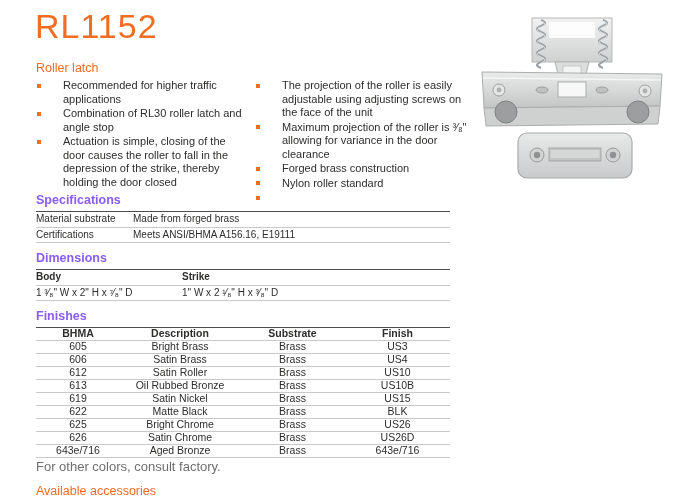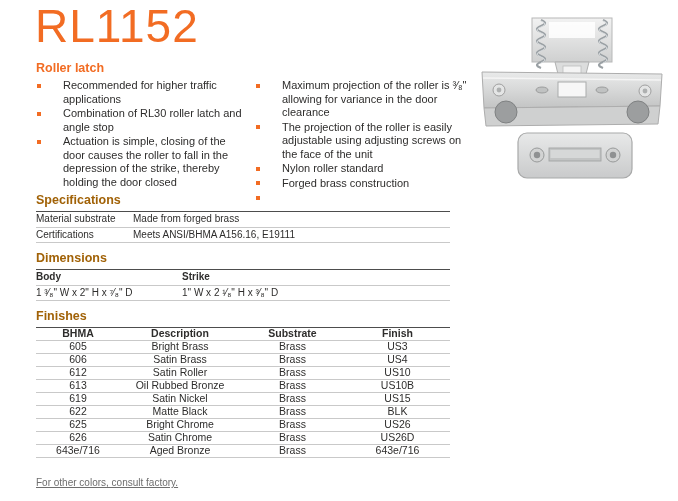--- a/index.html
+++ b/index.html
@@ -7,26 +7,26 @@
     position:relative;
     width:678px;height:501px;
     background:#ffffff;
     font-family:"Liberation Sans","DejaVu Sans",sans-serif;
     color:#2e2d2c;
     overflow:hidden;
   }
   
   #title{
     position:absolute;left:35px;top:8px;
-    font-size:46px;line-height:36px;font-weight:300;
+    font-size:34px;line-height:36px;font-weight:300;
     letter-spacing:1px;color:#f26c23;
   }
   
   .orange-heading{
-    font-size:12.5px;font-weight:bold;color:#f26c23;margin:0;
+    font-size:12.5px;font-weight:normal;color:#f26c23;margin:0;
   }
   #feature-heading{position:absolute;left:36px;top:61px;}
   
   .bullets{list-style:none;margin:0;padding:0;}
   .bullets li{
     display:flex;align-items:flex-start;
     font-size:11px;line-height:13.5px;margin:0 0 1px 0;gap:15px;
   }
   .bullet-sq{
     flex:none;width:4px;height:4px;background:#f26c23;
@@ -34,37 +34,37 @@
   }
   #bullets-left{position:absolute;left:36px;top:79px;width:213px;}
   #bullets-right{position:absolute;left:255px;top:79px;width:215px;}
   
   #photo-roller{position:absolute;left:479px;top:12px;}
   #photo-strike{position:absolute;left:517px;top:132px;}
   
   #content{position:absolute;left:36px;top:194px;width:414px;}
   .sec{margin-bottom:9px;}
   .sec h2{
-    font-size:12.5px;font-weight:bold;color:#a16207;
+    font-size:12.5px;font-weight:bold;color:#8b5cf6;
     margin:0 0 4px 0;line-height:13px;
   }
   .tbl{border-top:1.5px solid #4d4d4d;}
   .trow{
     display:grid;
     border-bottom:1px solid #c9c9c9;
     font-size:10px;line-height:10px;
     padding:2px 0 2.5px 0;
   }
   .trow.head{font-weight:bold;}
   .spec-grid{grid-template-columns:97px 1fr;}
   .dim-grid{grid-template-columns:146px 1fr;}
   .fin-grid{grid-template-columns:84px 120px 105px 1fr;}
   .fin .trow{padding:1px 0 1.5px 0;font-size:10.5px;line-height:9.5px;text-align:center;}
   .note{
-    font-size:10px;color:#6e6e6e;margin-top:20px;line-height:9px;text-decoration:underline;
+    font-size:13px;color:#6e6e6e;margin-top:4px;line-height:9px;
   }
   #accessories{margin-top:13px;}
   #accessories .orange-heading{margin-bottom:11px;}
 </style>
 </head>
 <body>
 
 <div id="page">
 
   <div id="title">RL1152</div>
@@ -82,33 +82,33 @@
       </li>
     <li>
         <span class="bullet-sq"></span>
         <span>Actuation is simple, closing of the door causes the roller to fall in the depression of the strike, thereby holding the door closed</span>
       </li>
   </ul>
 
   <ul id="bullets-right" class="bullets">
     <li>
         <span class="bullet-sq"></span>
+        <span>The projection of the roller is easily adjustable using adjusting screws on the face of the unit</span>
+      </li>
+    <li>
+        <span class="bullet-sq"></span>
         <span>Maximum projection of the roller is ³⁄₈" allowing for variance in the door clearance</span>
       </li>
     <li>
         <span class="bullet-sq"></span>
-        <span>The projection of the roller is easily adjustable using adjusting screws on the face of the unit</span>
+        <span>Forged brass construction</span>
       </li>
     <li>
         <span class="bullet-sq"></span>
         <span>Nylon roller standard</span>
-      </li>
-    <li>
-        <span class="bullet-sq"></span>
-        <span>Forged brass construction</span>
       </li>
     <li>
         <span class="bullet-sq"></span>
       </li>
   </ul>
 
   <svg id="photo-roller" width="186" height="118" viewBox="0 0 186 118">
     <defs>
       <linearGradient id="gPlate" x1="0" y1="0" x2="0" y2="1">
         <stop offset="0" stop-color="#e9eaea"></stop>

